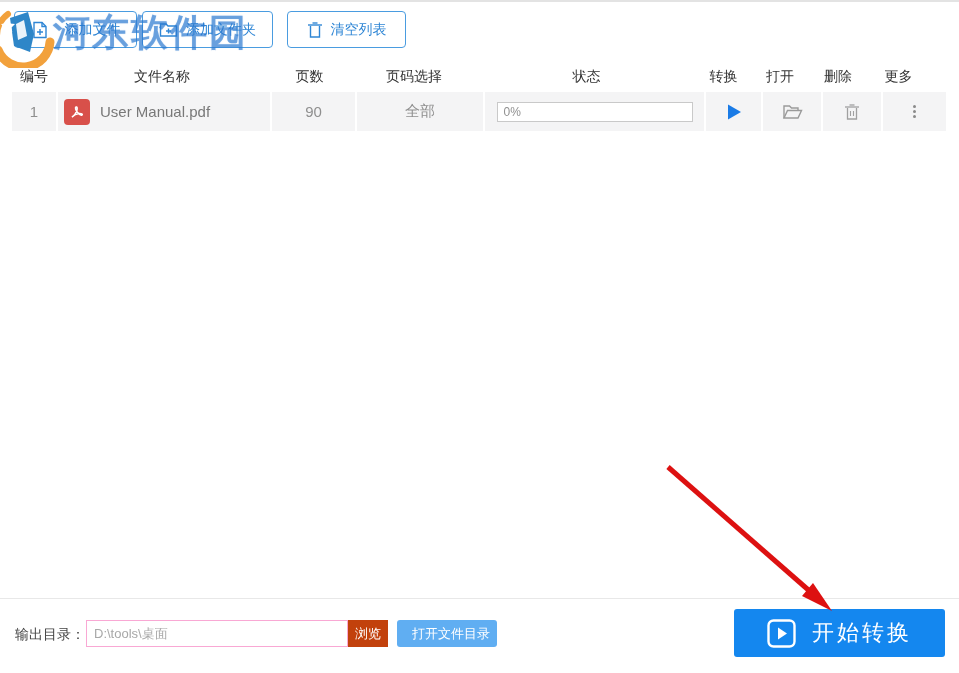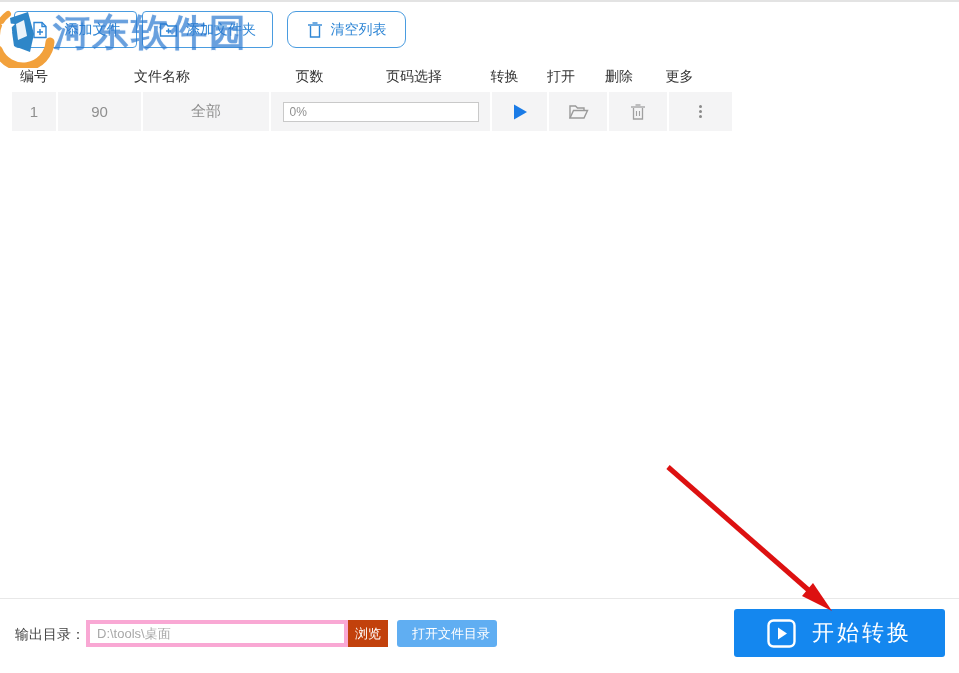--- a/index.html
+++ b/index.html
@@ -13,21 +13,21 @@
   
   .toolbar-btn {
     position:absolute; top:11px; height:37px;
     background:#fff; border:1px solid #4a9ce0; border-radius:4px;
     color:#2f86d5; font-size:14px;
     display:flex; align-items:center; justify-content:center; gap:8px;
     cursor:pointer;
   }
   #btn-add-file   { left:14px;  width:123px;gap:16px; }
   #btn-add-folder { left:142px; width:131px; }
-  #btn-clear-list { left:287px; width:119px;border-radius:9px; }
+  #btn-clear-list { left:287px; width:119px; }
   .toolbar-btn svg { flex:0 0 auto; }
 
   
   .watermark { position:absolute; top:0; left:0; width:260px; height:72px;
     pointer-events:none; z-index:6; }
   .wm-logo { position:absolute; left:-6px; top:6px; }
   .wm-title {
     position:absolute; left:53px; top:8px; font-size:37px; font-weight:bold;
     color:rgba(41,121,208,0.55); letter-spacing:2px; white-space:nowrap;
     text-shadow:0 0 1px rgba(41,121,208,0.35);
@@ -64,21 +64,21 @@
   .dots { color:#8a8a8a; font-size:15px; line-height:5px; letter-spacing:0;
     display:flex; flex-direction:column; gap:2px; align-items:center; }
   .dots i { width:3px; height:3px; border-radius:50%; background:#8a8a8a; display:block; }
   .icon-btn { cursor:pointer; display:flex; align-items:center; justify-content:center; }
 
   
   .footer-divider { position:absolute; left:0; top:598px; width:959px; height:1px; background:#e8e8e8; }
   .out-label { position:absolute; left:15px; top:626px; font-size:14px; color:#444; }
   .out-input {
     position:absolute; left:86px; top:620px; width:262px; height:27px;
-    border:4px solid #f9a8d4; background:#fff; color:#a8a8a8; font-size:13px;
+    border:1px solid #f9a8d4; background:#fff; color:#a8a8a8; font-size:13px;
     padding-left:7px; font-family:"Liberation Sans", sans-serif;
   }
   .btn-browse {
     position:absolute; left:348px; top:620px; width:40px; height:27px;
     background:#c2410c; color:#fff; border:none; font-size:13px; cursor:pointer;
     font-family:"Liberation Sans", sans-serif;
   }
   .btn-open-dir {
     position:absolute; left:397px; top:620px; width:100px; height:27px;
     background:#60aef2; color:#fff; border:none; font-size:13px; border-radius:3px;
@@ -135,28 +135,37 @@
     <path d="M14 13 l2.2 4.4 4.8 .7 -3.5 3.4 .8 4.8 -4.3-2.3 -4.3 2.3 .8-4.8 -3.5-3.4 4.8-.7 Z" fill="#ffffff"></path>
   </svg>
   <div class="wm-title">河东软件园</div>
 </div>
 
 <div class="thead">
   <div class="cell c0">编号</div>
   <div class="cell c1">文件名称</div>
   <div class="cell c2">页数</div>
   <div class="cell c3">页码选择</div>
+  <div class="cell c4">状态</div>
   <div class="cell c5">转换</div>
   <div class="cell c6">打开</div>
   <div class="cell c7">删除</div>
   <div class="cell c8">更多</div>
 </div>
 
 <div class="trow">
   <div class="cell c0">1</div>
+  <div class="cell c1 cell-file">
+    <span class="pdf-icon">
+      <svg width="18" height="18" viewBox="0 0 18 18">
+        <path d="M4 14 C6 13 8 10 9 7 C9.5 5 9 3.5 8 4 C7 4.5 7.5 7 9.5 9.5 C11 11.3 13 12.5 14 12 C15 11.5 13.5 10.2 11 10.5 C8.5 10.8 5.5 12.5 4 14 Z" fill="none" stroke="#ffffff" stroke-width="1.5" stroke-linecap="round"></path>
+      </svg>
+    </span>
+    <span>User Manual.pdf</span>
+  </div>
   <div class="cell c2">90</div>
   <div class="cell c3">全部</div>
   <div class="cell c4">
     <div class="progress-box">
       <span>0%</span>
     </div>
   </div>
   <div class="cell c5 icon-btn">
     <svg width="18" height="18" viewBox="0 0 18 18">
       <path d="M3 1.5 L16 9 L3 16.5 Z" fill="#1a7be6"></path>

